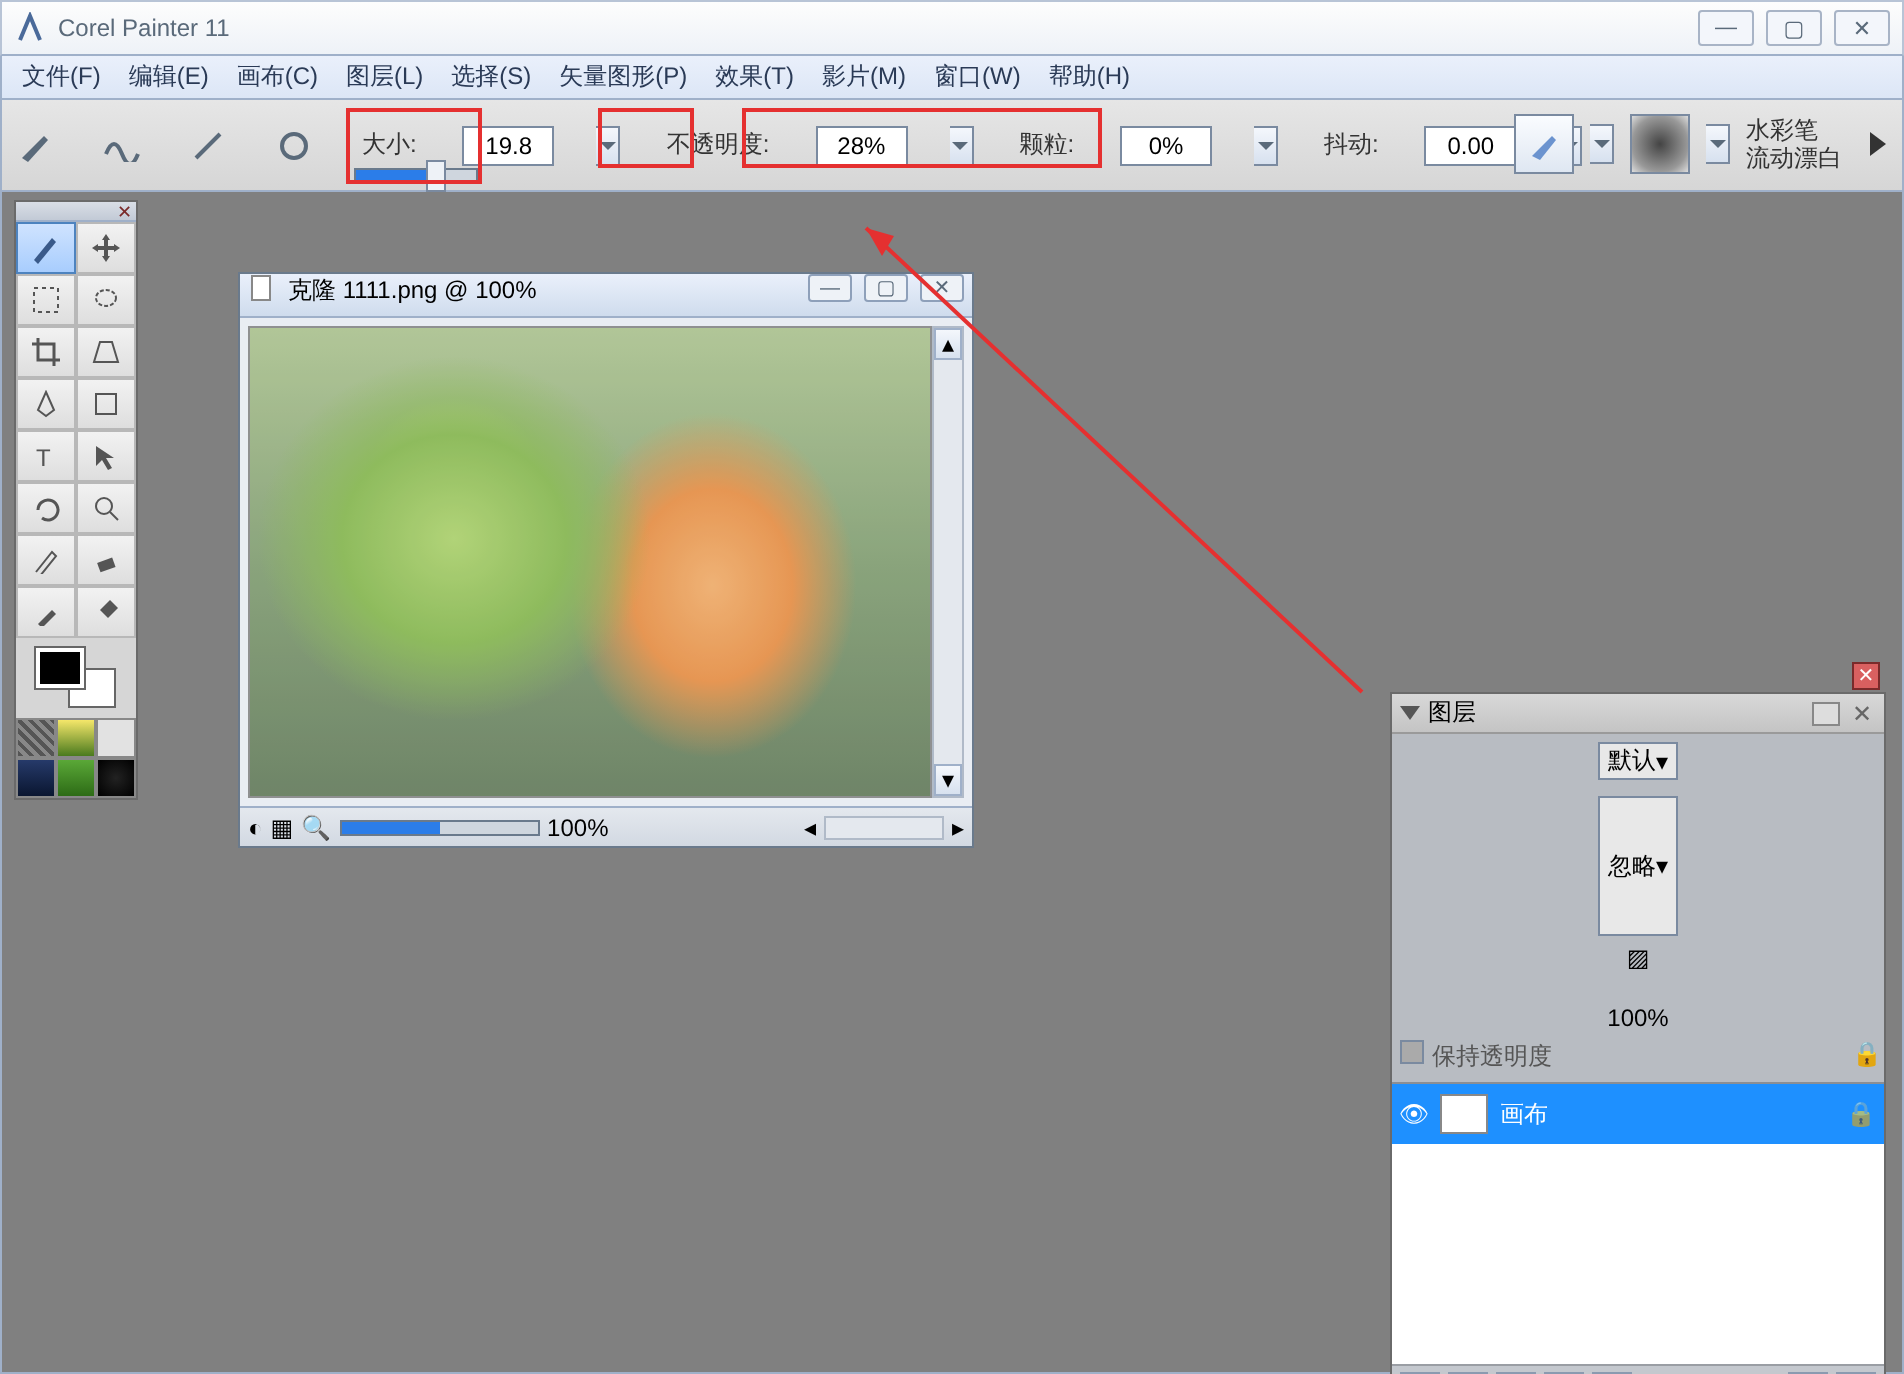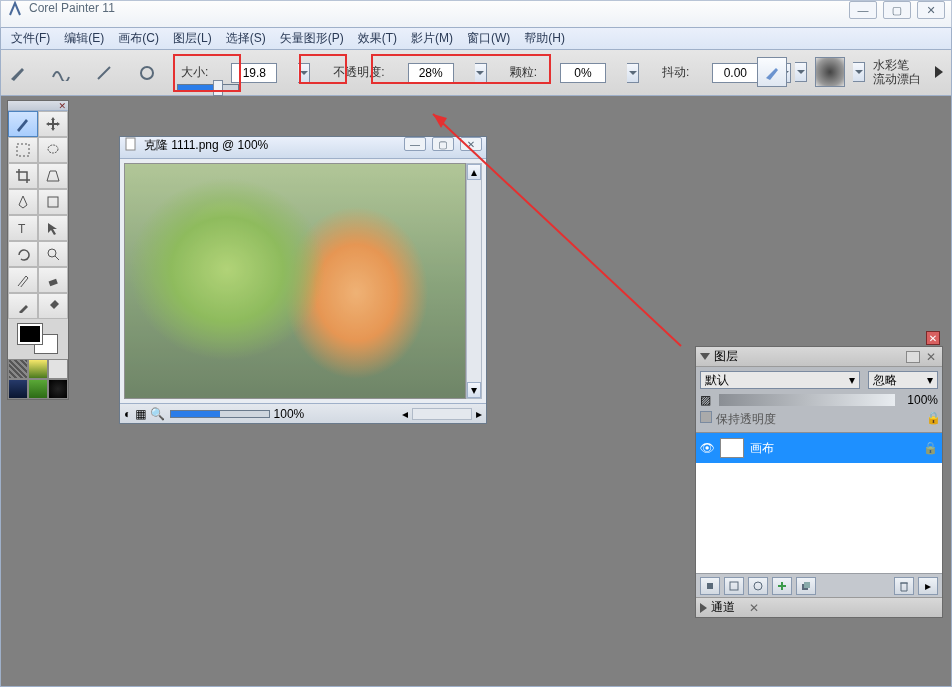--- a/index.html
+++ b/index.html
@@ -1,19 +1,19 @@
 <!DOCTYPE html>
 <html><head>
 <meta charset="utf-8">
 <style>
 * { box-sizing: border-box; margin: 0; padding: 0; font-family: "Microsoft YaHei", Arial, sans-serif; font-size: 12px; }
 body { width: 952px; height: 687px; background: #fff; overflow: hidden; position: relative; }
 
 
-.titlebar { height: 28px; background: linear-gradient(#fdfdfd,#eef2f7); border: 1px solid #b8c4d6; border-bottom: 1px solid #9fb0c9; display: flex; align-items: flex-start; padding: 0 6px; }
+.titlebar { height: 28px; background: linear-gradient(#fdfdfd,#eef2f7); border: 1px solid #b8c4d6; border-bottom: 1px solid #9fb0c9; display: flex; align-items: center; padding: 0 6px; }
 .titlebar .icon { width: 16px; height: 16px; margin-right: 6px; }
 .title-text { flex: 1; color: #5a6a7a; }
 .win-btns { display: flex; gap: 6px; }
 .win-btn { width: 28px; height: 18px; border: 1px solid #a8b4c6; border-radius: 2px; background: #f3f6fb; display: flex; align-items: center; justify-content: center; color: #5a6a7a; font-size: 11px; cursor: pointer; }
 
 
 .menubar { height: 22px; background: linear-gradient(#eaf0fb,#dce6f6); border: 1px solid #9fb0c9; border-top: none; display: flex; align-items: center; padding: 0 4px; gap: 2px; }
 .menu-item { padding: 2px 6px; color: #2a3a56; cursor: pointer; }
 
 
@@ -80,21 +80,21 @@
 
 
 .layers { position: absolute; right: 8px; top: 250px; width: 248px; background: #cfcfcf; border: 1px solid #6a6a6a; }
 .layers-close { position:absolute; right:2px; top:-16px; width:14px;height:14px; background:#d96060;border:1px solid #7a2a2a; color:#fff;font-size:10px;display:flex;align-items:center;justify-content:center; }
 .panel-head { height: 20px; background: linear-gradient(#d8d8d8,#c4c4c4); border-bottom: 1px solid #9a9a9a; display:flex;align-items:center; padding: 0 4px; gap:4px; }
 .panel-head .tri { width:0;height:0;border-left:5px solid transparent;border-right:5px solid transparent;border-top:7px solid #555; }
 .panel-head .spacer{flex:1;}
 .panel-head .sq{width:14px;height:12px;border:1px solid #888;background:#ddd;}
 .head-x{width:14px;height:14px;display:flex;align-items:center;justify-content:center;color:#666;cursor:pointer;}
 .layer-controls{background:#b8bcc2;padding:4px;display:flex;flex-direction:column;gap:4px;border-bottom:1px solid #8a8e94;}
-.lc-row{display:flex;align-items:center;gap:8px;}
+.lc-row{display:flex;align-items:center;gap:8px;flex-direction:column;}
 .lc-select{flex:1;height:18px;background:#e8e8e8;border:1px solid #7a8aa0;display:flex;align-items:center;justify-content:space-between;padding:0 4px;}
 .opacity-bar{flex:1;height:12px;background:linear-gradient(90deg,#8a8e94,#e8ecf0);margin-right:4px;}
 .check-row{display:flex;align-items:flex-start;gap:4px;color:#555;}
 .chk{width:12px;height:12px;border:1px solid #7a8aa0;background:#aaa;}
 .lock{width:12px;height:12px;}
 .layer-list{height:140px;background:#fff;overflow:auto;}
 .layer-item{height:30px;display:flex;align-items:center;gap:6px;padding:0 4px;background:#1e90ff;color:#fff;}
 .eye{width:14px;height:14px;display:flex;align-items:center;justify-content:center;color:#fff;}
 .layer-thumb{width:24px;height:20px;background:#fff;border:1px solid #888;}
 .layer-btns{height:24px;background:#c4c8ce;border-top:1px solid #9a9ea4;display:flex;align-items:center;padding:0 4px;gap:4px;}

